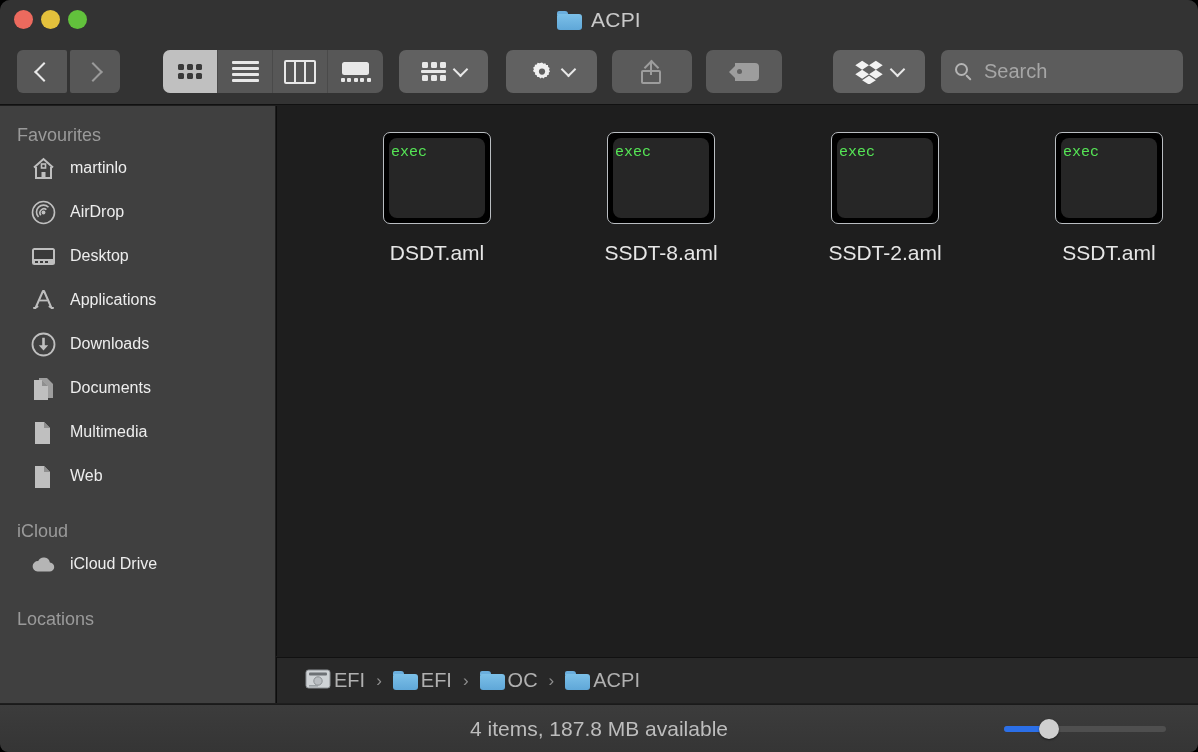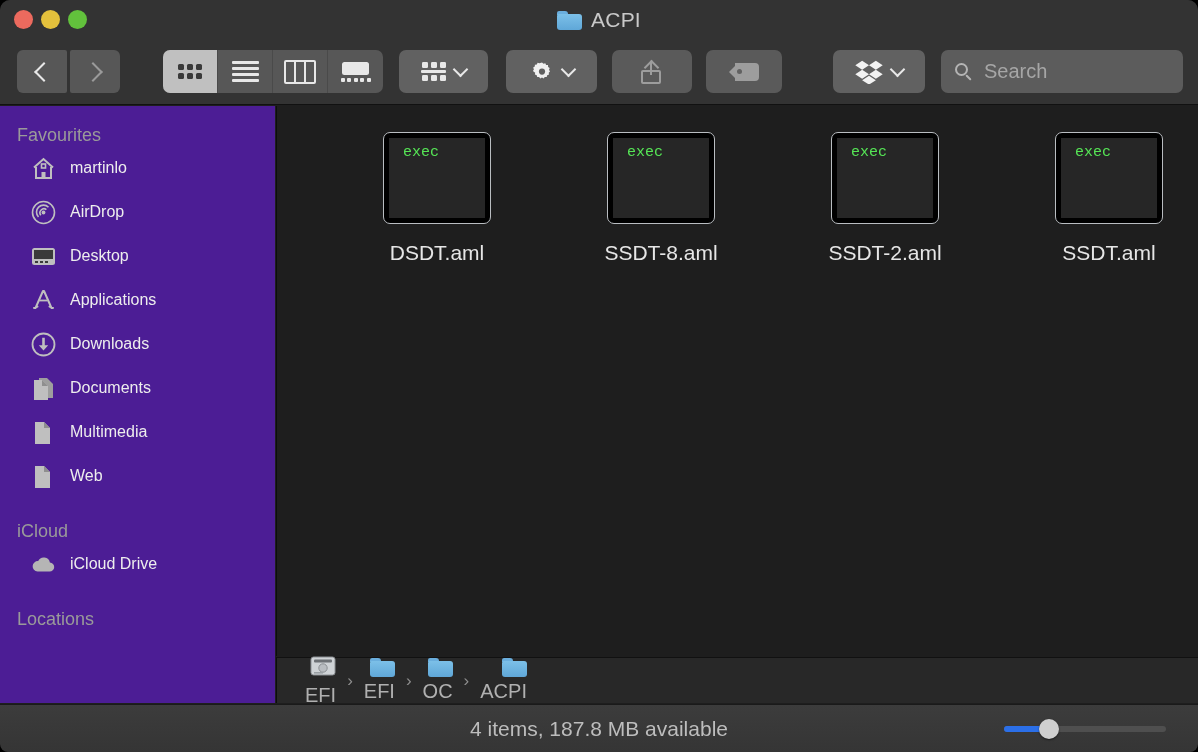--- a/index.html
+++ b/index.html
@@ -262,21 +262,21 @@
     font-size: 20px;
     color: #a6a6a6;
   }
 
   
   #sidebar {
     position: absolute;
     left: 0; top: 106px;
     width: 275px;
     height: 597px;
-    background: #4c1d95;
+    background: #404040;
     overflow: hidden;
   }
   .sb-header {
     font-size: 18px;
     color: #9a9a9a;
     padding: 0 0 0 17px;
     height: 22px;
     line-height: 22px;
   }
   .sb-item {
@@ -327,21 +327,22 @@
     border: 1.5px solid #b9bdc1;
     border-radius: 7px;
     box-sizing: border-box;
     padding: 5px;
     position: relative;
   }
   .exec-inner {
     width: 100%; height: 100%;
     background: #262626;
     box-sizing: border-box;
-    padding: 4px 0 0 14px;
+    padding: 4px 0 0 2px;
+    border-radius: 8px;
   }
   .exec-text {
     font-family: "Liberation Mono", monospace;
     font-size: 15px;
     color: #55e455;
     line-height: 1;
   }
   .file-name {
     margin-top: 17px;
     font-size: 21px;
@@ -359,23 +360,22 @@
     border-top: 1px solid #111111;
     border-left: 1px solid #0d0d0d;
     box-sizing: border-box;
     display: flex;
     align-items: center;
     padding-left: 28px;
     gap: 9px;
   }
   .crumb {
     display: flex;
-    align-items: flex-end;
+    align-items: center;
     gap: 3px;
-    flex-direction: column;
   }
   .crumb-label {
     font-size: 20px;
     color: #b0b0b0;
   }
   .crumb-sep {
     font-size: 17px;
     color: #8e8e8e;
     margin: 0 2px;
   }

